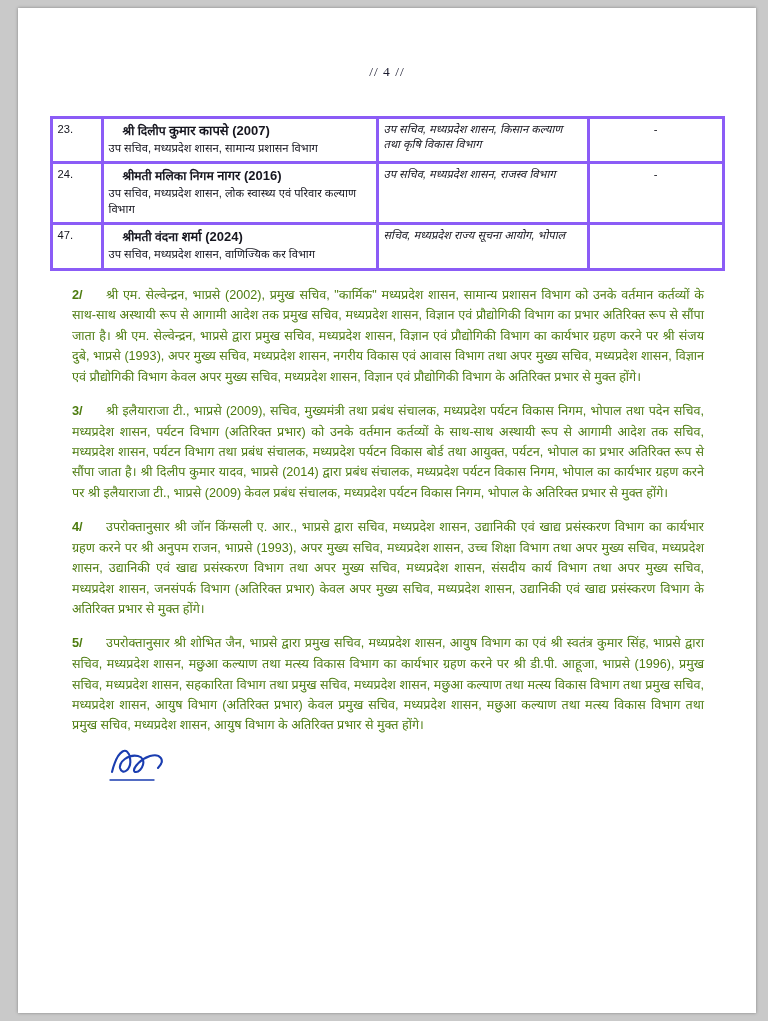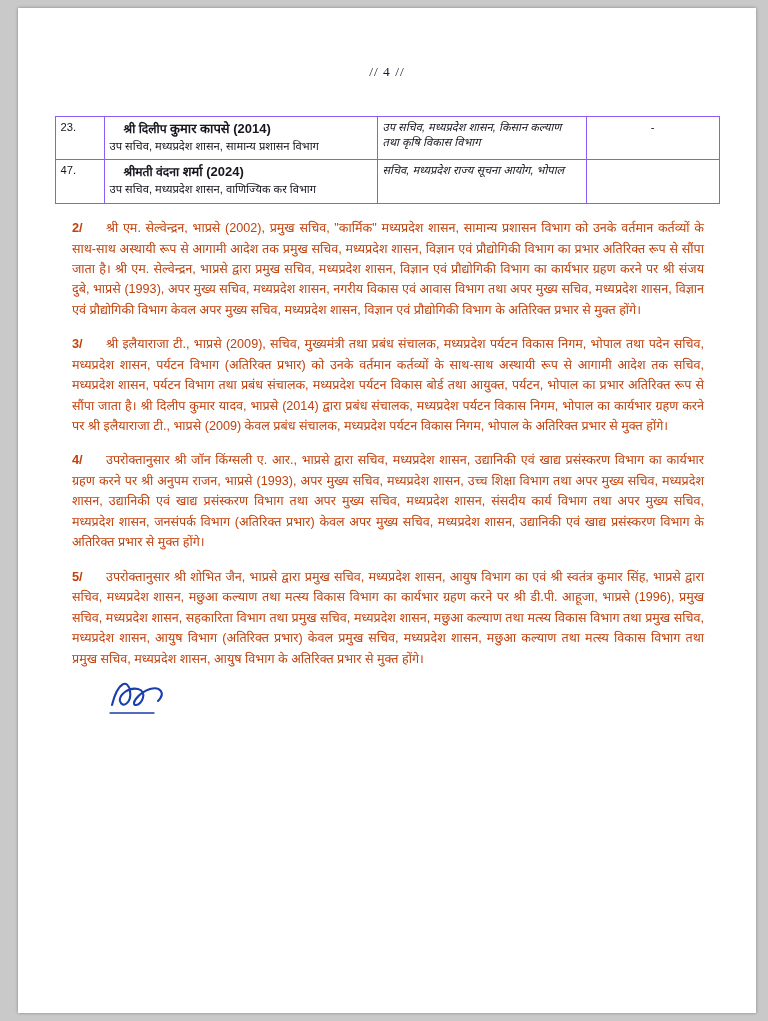--- a/index.html
+++ b/index.html
@@ -31,21 +31,21 @@
     letter-spacing: 1px;
     font-family: "Liberation Serif", serif;
   }
   table.roster {
     border-collapse: collapse;
     margin: 36px auto 0 auto;
     width: 620px;
     table-layout: fixed;
   }
   table.roster td {
-    border: 1px solid #8b5cf6;
+    border: 3px solid #8b5cf6;
     vertical-align: top;
     padding: 3px 5px 5px 5px;
     font-size: 11.2px;
     line-height: 1.38;
     color: #16161f;
     font-family: "Liberation Sans", sans-serif;
   }
   td.col-sn { width: 38px; text-align: left; padding-left: 8px; }
   td.col-name { width: 262px; }
   td.col-post { width: 198px; font-style: italic; }
@@ -57,21 +57,21 @@
     margin-left: 14px;
     margin-bottom: 1px;
   }
   .nm-strong { font-size: 13px; }
   .nm-rest { display: block; margin-left: 0; }
   .dash { font-size: 12px; }
   .para {
     margin: 0 52px 0 54px;
     font-size: 12.6px;
     line-height: 1.62;
-    color: #c2410c;
+    color: #4d7c0f;
     text-align: justify;
     font-family: "Liberation Sans", sans-serif;
   }
   .para-wrap { margin-top: 14px; }
   .para-num {
     display: inline-block;
     width: 34px;
     font-weight: bold;
     font-size: 12.8px;
   }
@@ -87,24 +87,33 @@
 
 <div class="page">
 
   <div class="page-number">// 4 //</div>
 
   <table class="roster">
     <tbody>
       <tr>
         <td class="col-sn">23.</td>
         <td class="col-name">
-          <span class="nm-line1"><span>श्री दिलीप</span> <span class="nm-strong">कुमार कापसे (2014)</span></span>
+          <span class="nm-line1"><span>श्री दिलीप</span> <span class="nm-strong">कुमार कापसे (2007)</span></span>
           <span class="nm-rest">उप सचिव, मध्यप्रदेश शासन, सामान्य प्रशासन विभाग</span>
         </td>
         <td class="col-post">उप सचिव, मध्यप्रदेश शासन, किसान कल्याण तथा कृषि विकास विभाग</td>
+        <td class="col-extra dash">-</td>
+      </tr>
+      <tr>
+        <td class="col-sn">24.</td>
+        <td class="col-name">
+          <span class="nm-line1"><span>श्रीमती मलिका निगम</span> <span class="nm-strong">नागर (2016)</span></span>
+          <span class="nm-rest">उप सचिव, मध्यप्रदेश शासन, लोक स्वास्थ्य एवं परिवार कल्याण विभाग</span>
+        </td>
+        <td class="col-post">उप सचिव, मध्यप्रदेश शासन, राजस्व विभाग</td>
         <td class="col-extra dash">-</td>
       </tr>
       <tr>
         <td class="col-sn">47.</td>
         <td class="col-name">
           <span class="nm-line1"><span>श्रीमती वंदना</span> <span class="nm-strong">शर्मा (2024)</span></span>
           <span class="nm-rest">उप सचिव, मध्यप्रदेश शासन, वाणिज्यिक कर विभाग</span>
         </td>
         <td class="col-post">सचिव, मध्यप्रदेश राज्य सूचना आयोग, भोपाल</td>
         <td class="col-extra"></td>

